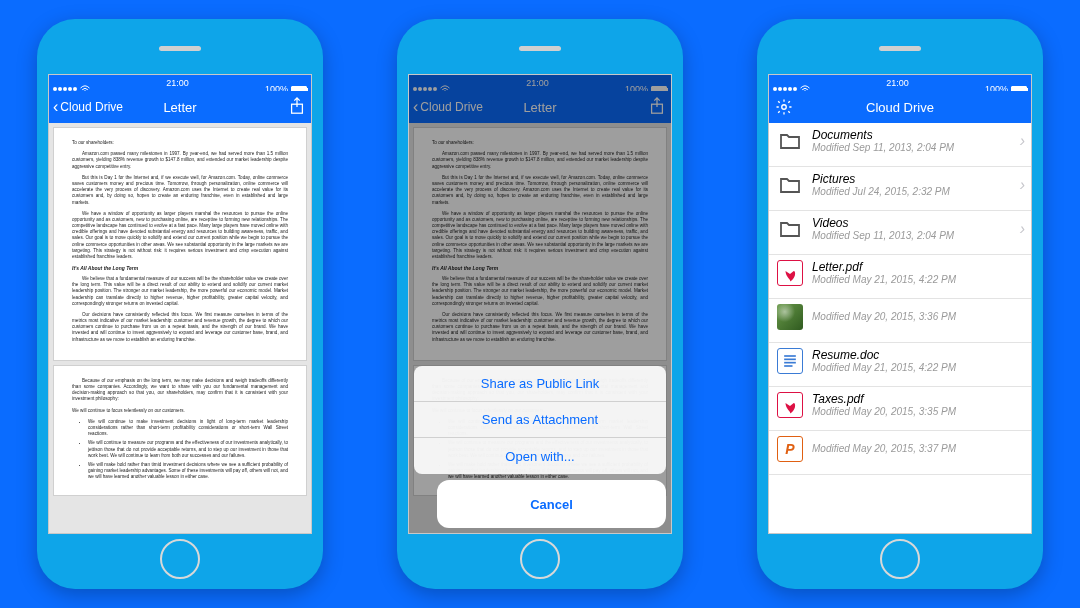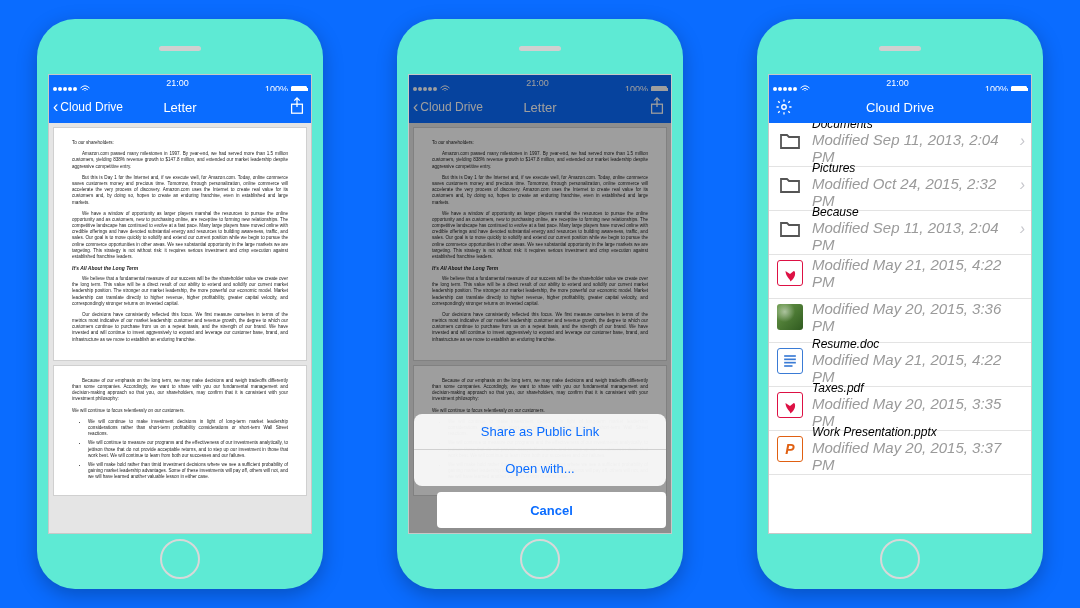--- a/index.html
+++ b/index.html
@@ -10,21 +10,21 @@
     display: flex;
     justify-content: space-around;
     align-items: center;
     font-family: -apple-system, "Helvetica Neue", Arial, sans-serif;
     overflow: hidden;
   }
 
   .phone {
     width: 286px;
     height: 570px;
-    background: #5eead4;
+    background: #0ea5e9;
     border-radius: 38px;
     box-shadow: 0 6px 20px rgba(0,0,0,0.25);
     position: relative;
     padding: 55px 11px 55px 11px;
     display: flex;
     flex-direction: column;
   }
   .phone::before {
     
     content: "";
@@ -153,22 +153,22 @@
     display: flex;
     align-items: center;
     justify-content: center;
     color: #0a6cff;
     font-size: 13px;
     border-bottom: 0.5px solid #d0d0d0;
   }
   .sheet-item:last-child { border-bottom: none; text-align: center; }
   .sheet-cancel {
     background: #fff;
-    border-radius: 4px;
-    height: 36px;
+    border-radius: 12px;
+    height: 48px;
     display: flex;
     align-items: center;
     justify-content: center;
     color: #0a6cff;
     font-size: 13px;
     font-weight: 600;
     margin-left: 23px;
   }
 
   
@@ -210,21 +210,21 @@
     overflow: hidden;
   }
   .row .name {
     font-size: 12px;
     color: #000;
     white-space: nowrap;
     overflow: hidden;
     text-overflow: ellipsis;
   }
   .row .sub {
-    font-size: 15px;
+    font-size: 10px;
     color: #9a9a9a;
   }
   .row .disc {
     color: #c7c7cc;
     font-size: 16px;
   }
 
 </style>
 </head>
 <body>
@@ -341,20 +341,21 @@
           <li>We will continue to make investment decisions in light of long-term market leadership considerations rather than short-term profitability considerations or short-term Wall Street reactions.</li>
           <li>We will continue to measure our programs and the effectiveness of our investments analytically, to jettison those that do not provide acceptable returns, and to step up our investment in those that work best. We will continue to learn from both our successes and our failures.</li>
           <li>We will make bold rather than timid investment decisions where we see a sufficient probability of gaining market leadership advantages. Some of these investments will pay off, others will not, and we will have learned another valuable lesson in either case.</li>
         </ul>
       </div>
     </div>
 
     <div class="overlay">
       <div class="sheet-group">
         <div class="sheet-item">Share as Public Link</div>
+        <div class="sheet-item">Send as Attachment</div>
         <div class="sheet-item">Open with...</div>
       </div>
       <div class="sheet-cancel">Cancel</div>
     </div>
   </div>
 </div>
 
 <div class="phone">
   <div class="screen">
     <div class="status">
@@ -401,43 +402,44 @@
           <div class="disc">›</div>
         </div>
         <div class="row">
           <div class="ic folder">
             <svg viewBox="0 0 24 24" fill="none" stroke="#555" stroke-width="1.8">
               <path d="M3 6h6l2 2h10v11H3z"></path>
             </svg>
           </div>
           <div class="meta">
             <div class="name">Pictures</div>
-            <div class="sub">Modified Oct 24, 2015, 2:32 PM</div>
+            <div class="sub">Modified Jul 24, 2015, 2:32 PM</div>
           </div>
           <div class="disc">›</div>
         </div>
         <div class="row">
           <div class="ic folder">
             <svg viewBox="0 0 24 24" fill="none" stroke="#555" stroke-width="1.8">
               <path d="M3 6h6l2 2h10v11H3z"></path>
             </svg>
           </div>
           <div class="meta">
-            <div class="name">Because</div>
+            <div class="name">Videos</div>
             <div class="sub">Modified Sep 11, 2013, 2:04 PM</div>
           </div>
           <div class="disc">›</div>
         </div>
         <div class="row">
           <div class="ic pdf">
             <svg width="18" height="18" viewBox="0 0 24 24" fill="#d14">
               <path d="M12 2 L12 12 L6 8 C6 16 14 20 12 22 C20 18 20 8 17 8 L12 12 Z"></path>
             </svg>
           </div>
           <div class="meta">
+            <div class="name">Letter.pdf</div>
             <div class="sub">Modified May 21, 2015, 4:22 PM</div>
           </div>
         </div>
         <div class="row">
           <div class="ic img"></div>
           <div class="meta">
             <div class="sub">Modified May 20, 2015, 3:36 PM</div>
           </div>
         </div>
         <div class="row">
@@ -463,19 +465,18 @@
           <div class="meta">
             <div class="name">Taxes.pdf</div>
             <div class="sub">Modified May 20, 2015, 3:35 PM</div>
           </div>
         </div>
         <div class="row">
           <div class="ic ppt">
             <span style="color:#e06012;font-size:14px;font-weight:700;">P</span>
           </div>
           <div class="meta">
-            <div class="name">Work Presentation.pptx</div>
             <div class="sub">Modified May 20, 2015, 3:37 PM</div>
           </div>
         </div>
       </div>
   </div>
 </div>
 
 </body></html>

